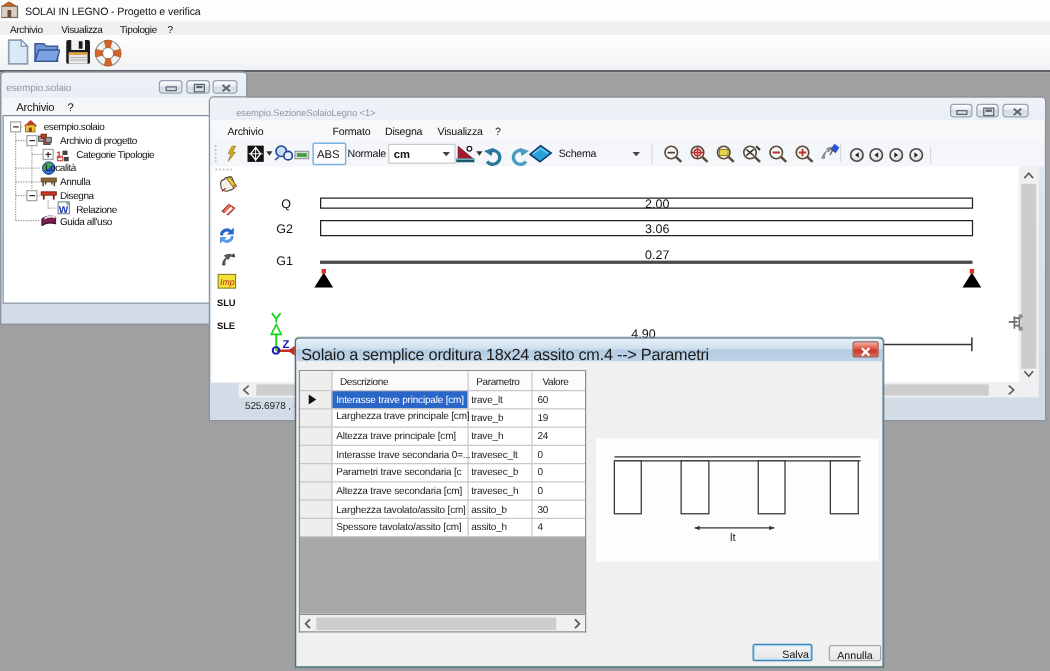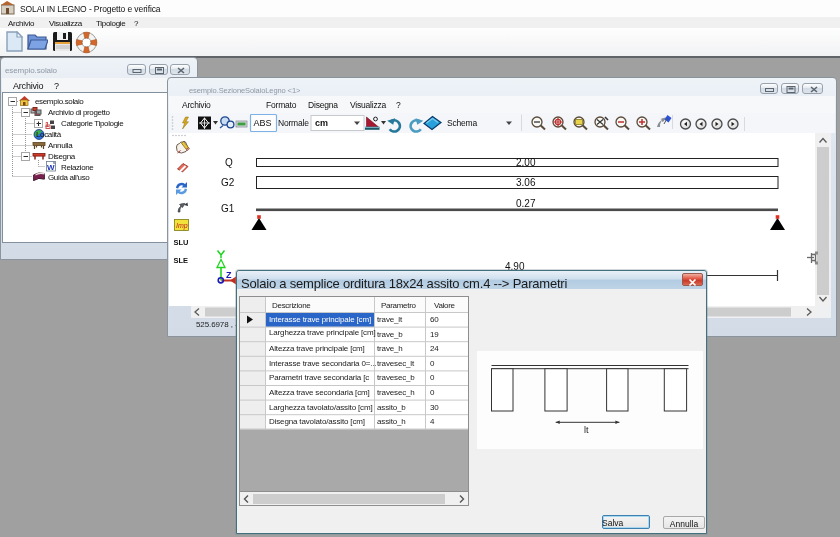--- a/index.html
+++ b/index.html
@@ -374,21 +374,21 @@
 <div class="ab tva" style="top:358.8px">0</div>
 <div class="ab tde" style="top:373.4px">Parametri trave secondaria [c</div>
 <div class="ab tpr" style="top:373.4px">travesec_b</div>
 <div class="ab tva" style="top:373.4px">0</div>
 <div class="ab tde" style="top:388px">Altezza trave secondaria [cm]</div>
 <div class="ab tpr" style="top:388px">travesec_h</div>
 <div class="ab tva" style="top:388px">0</div>
 <div class="ab tde" style="top:402.6px">Larghezza tavolato/assito [cm]</div>
 <div class="ab tpr" style="top:402.6px">assito_b</div>
 <div class="ab tva" style="top:402.6px">30</div>
-<div class="ab tde" style="top:417.2px">Disegna tavolato/assito [cm]</div>
+<div class="ab tde" style="top:417.2px">Spessore tavolato/assito [cm]</div>
 <div class="ab tpr" style="top:417.2px">assito_h</div>
 <div class="ab tva" style="top:417.2px">4</div>
 
 <div class="ab" style="left:239px;top:492px;width:230px;height:14px;background:#f0f0f0;border:1px solid #8e8e8e;border-top:none"></div>
 <svg class="ab" style="left:239px;top:492px" width="230" height="14">
     <path d="M9 3.5 L5.5 7 L9 10.5" fill="none" stroke="#555" stroke-width="1.4"></path>
     <rect x="14" y="2" width="192" height="10" fill="#cdcdcd"></rect>
     <path d="M221 3.5 L224.5 7 L221 10.5" fill="none" stroke="#555" stroke-width="1.4"></path>
   </svg>
 
@@ -400,15 +400,15 @@
 <rect x="67.9" y="17.7" width="22.2" height="42.3"></rect>
 <rect x="129.6" y="17.7" width="21.4" height="42.3"></rect>
 <rect x="187.3" y="17.7" width="22.3" height="42.3"></rect>
 </g>
 <path d="M78.7 71.3 H142.4" stroke="#333" stroke-width="1"></path>
 <path d="M78.7 71.3 l4 -1.8 v3.6 Z M142.4 71.3 l-4 -1.8 v3.6 Z" fill="#333"></path>
 <text x="107" y="81.5" font-size="9" fill="#222">lt</text>
 </svg>
 
 <div class="ab" style="left:602px;top:515px;width:48px;height:14px;border:1px solid #3c7fb1;border-radius:2px;background:linear-gradient(#f4f4f4,#e6e6e6);box-shadow:inset 0 0 0 1px #a8d8f0"></div>
-<div class="ab" style="left:602px;top:518px;width:69px;font-size:8.5px;color:#111;">Salva</div>
+<div class="ab" style="left:602px;top:518px;width:69px;font-size:8.5px;color:#111;text-align:center">Salva</div>
 <div class="ab" style="left:663px;top:516px;width:42px;height:13px;border:1px solid #a8a8a8;border-radius:2px;background:linear-gradient(#f4f4f4,#e6e6e6)"></div>
 <div class="ab" style="left:663px;top:518.5px;width:42px;font-size:8.5px;color:#111;text-align:center">Annulla</div>
 
 </body></html>

